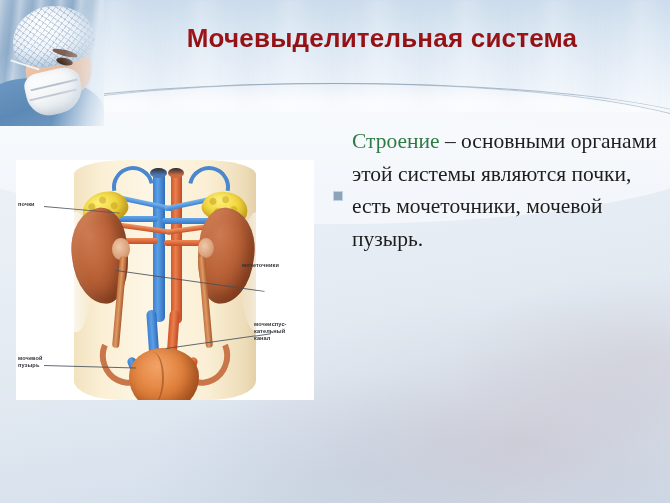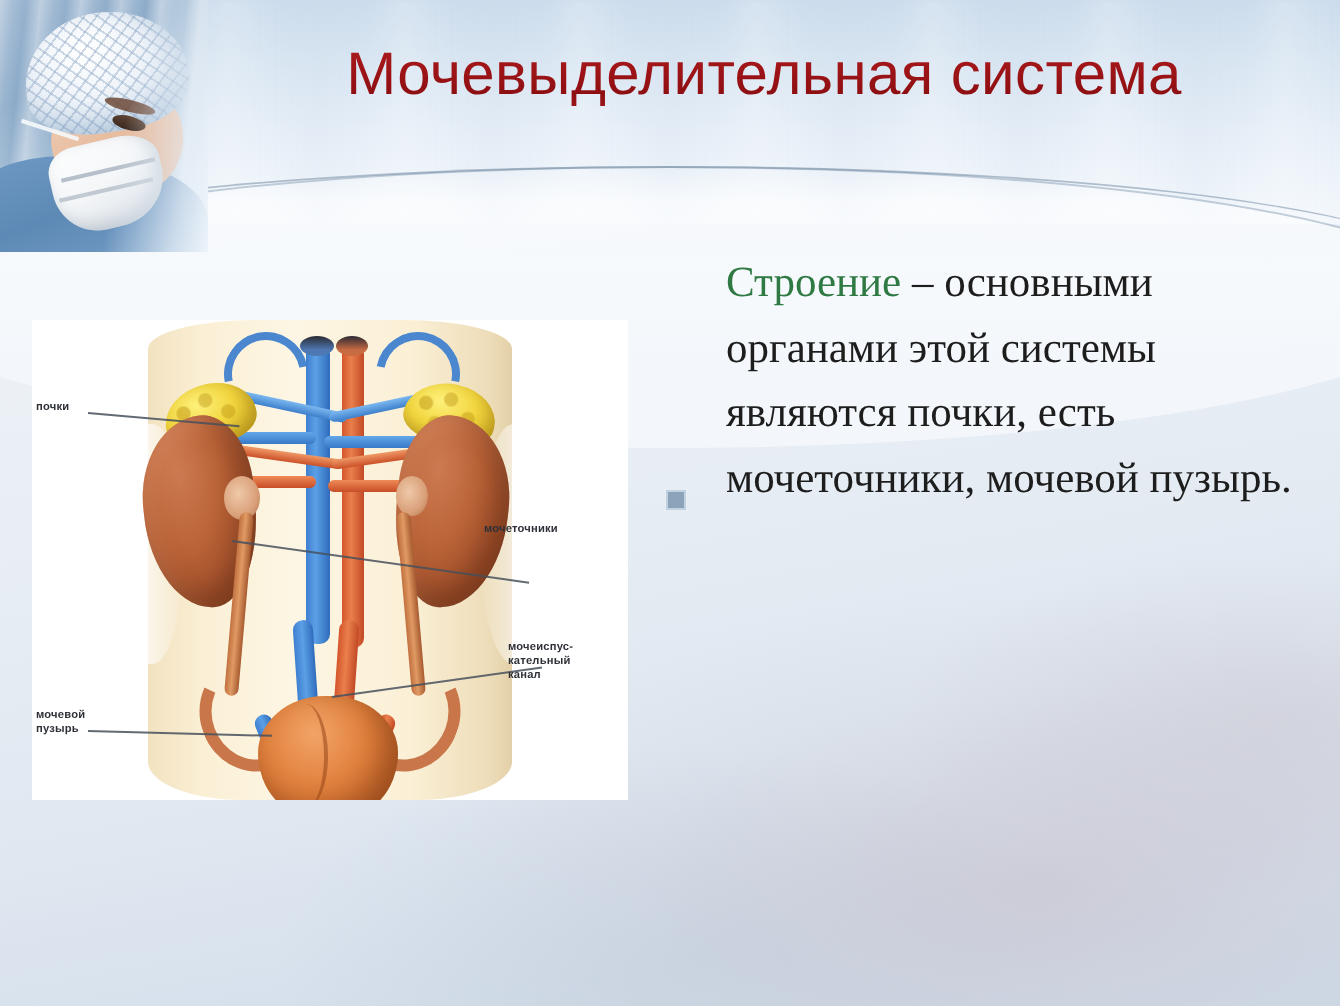--- a/index.html
+++ b/index.html
@@ -183,22 +183,22 @@
   }
 
   
   #slide-title {
     position: absolute;
     left: 104px;
     top: 18px;
     width: 556px;
     text-align: center;
     font-family: "Liberation Sans", sans-serif;
-    font-size: 30px;
-    font-weight: 400;
+    font-size: 26px;
+    font-weight: 700;
     letter-spacing: 0.2px;
     line-height: 40px;
     color: #9e1416;
     background: linear-gradient(180deg, #b12024 0%, #a01518 38%, #8e0f12 72%, #a41a1d 100%);
     -webkit-background-clip: text;
     background-clip: text;
     -webkit-text-fill-color: transparent;
     white-space: nowrap;
   }
 
@@ -455,23 +455,22 @@
 
   
   #content-text {
     position: absolute;
     left: 333px;
     top: 125px;
     width: 326px;
   }
   .bullet-row {
     display: flex;
-    align-items: flex-end;
+    align-items: center;
     margin-bottom: 2px;
-    gap: 11px;
   }
   .bullet-marker {
     flex: 0 0 auto;
     width: 10px;
     height: 10px;
     margin-top: 11px;
     margin-right: 9px;
     background: #8ca3bb;
     border: 1.5px solid #c3d2e0;
     box-sizing: border-box;

